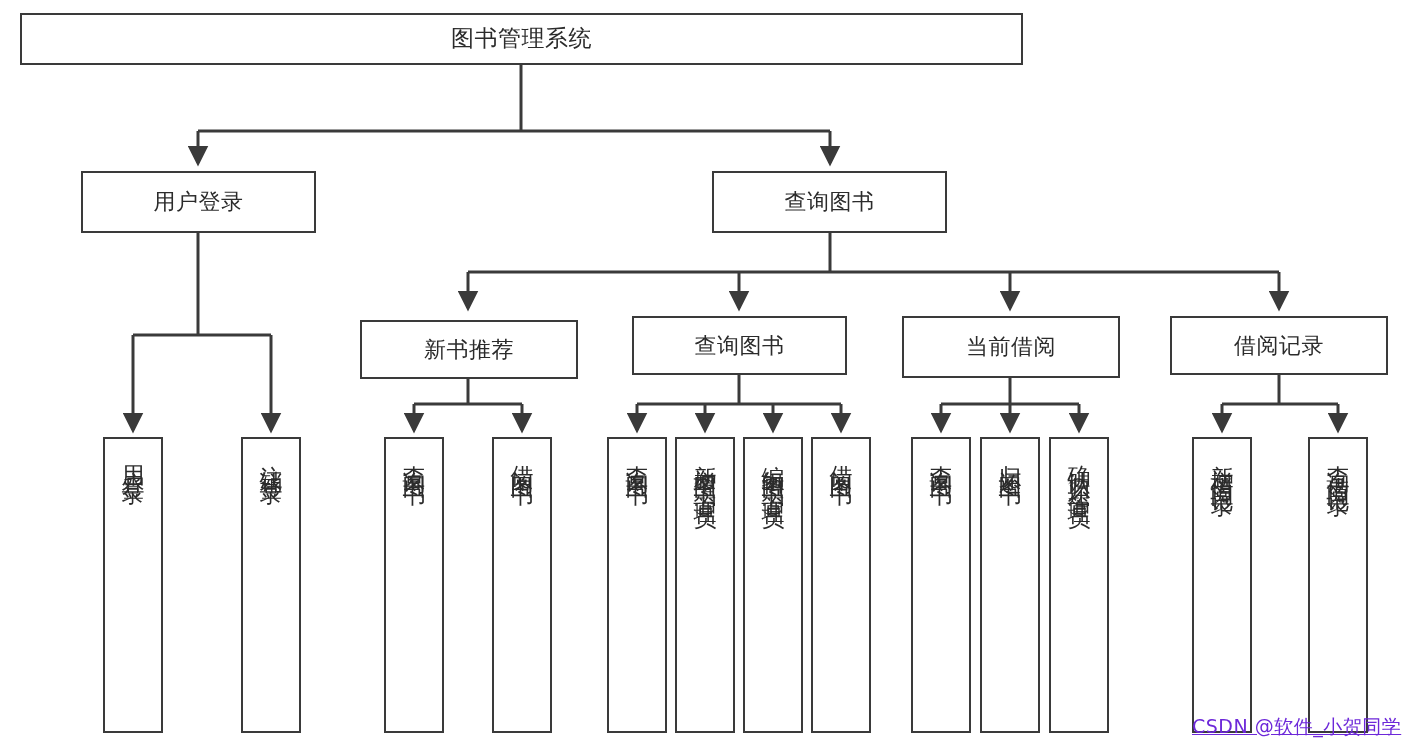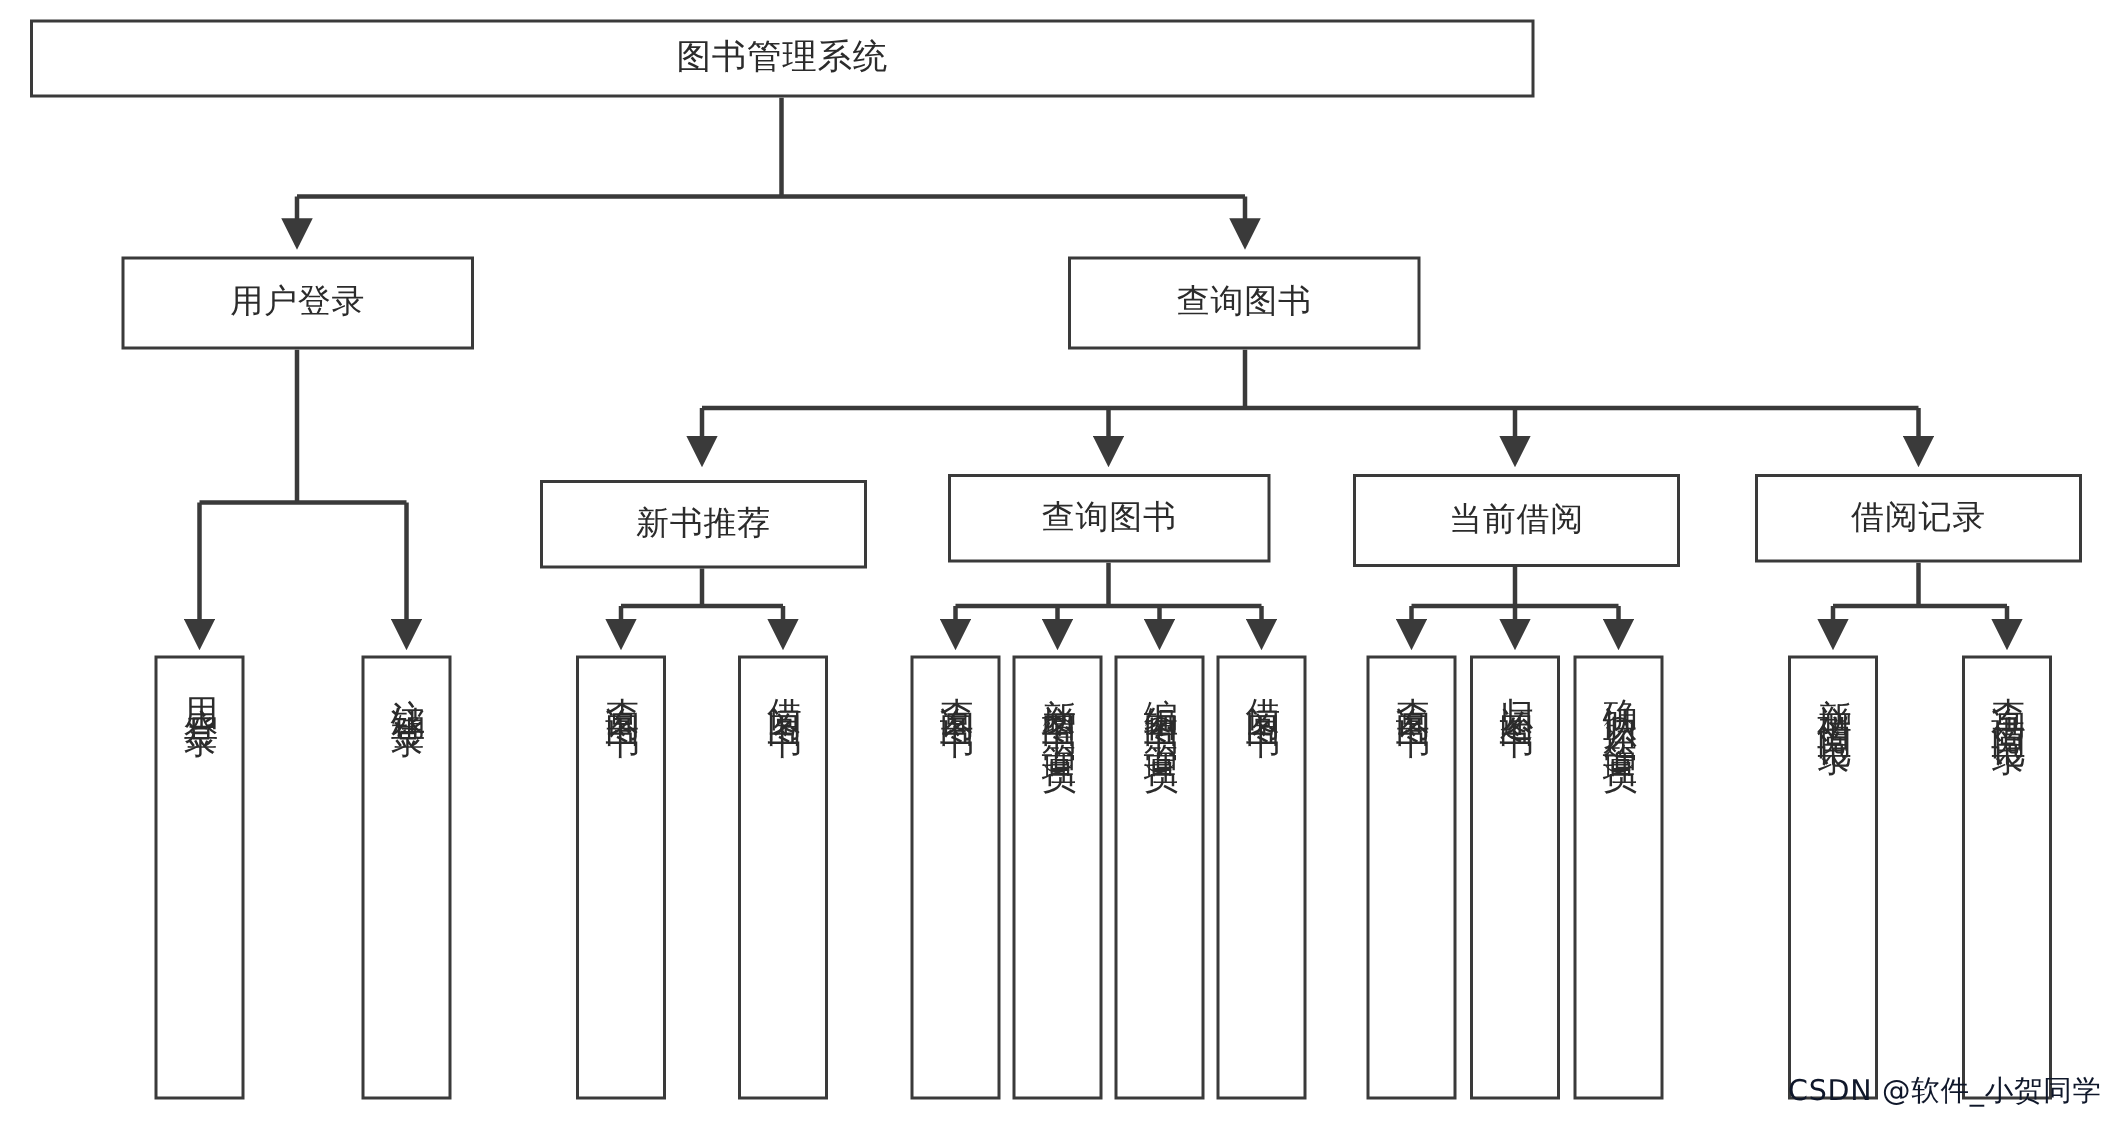--- a/index.html
+++ b/index.html
@@ -42,24 +42,25 @@
     font-size:23px;
     letter-spacing:6px;
     line-height:1;
   }
 
   
   #watermark{
     position:absolute;
     left:1192px;top:714px;
     font-size:19px;
-    color:#0f172a;
+    color:#6d28d9;
     white-space:nowrap;
     letter-spacing:0.5px;
     pointer-events:none;
+    text-decoration:underline;
   }
 </style>
 </head>
 <body>
 
 <div id="canvas">
 
   <svg id="edges" viewBox="0 0 1405 747" xmlns="http://www.w3.org/2000/svg">
     <defs>
       <marker id="arrow" viewBox="0 0 12 12" refX="10" refY="6" markerWidth="7" markerHeight="7" orient="auto-start-reverse">

